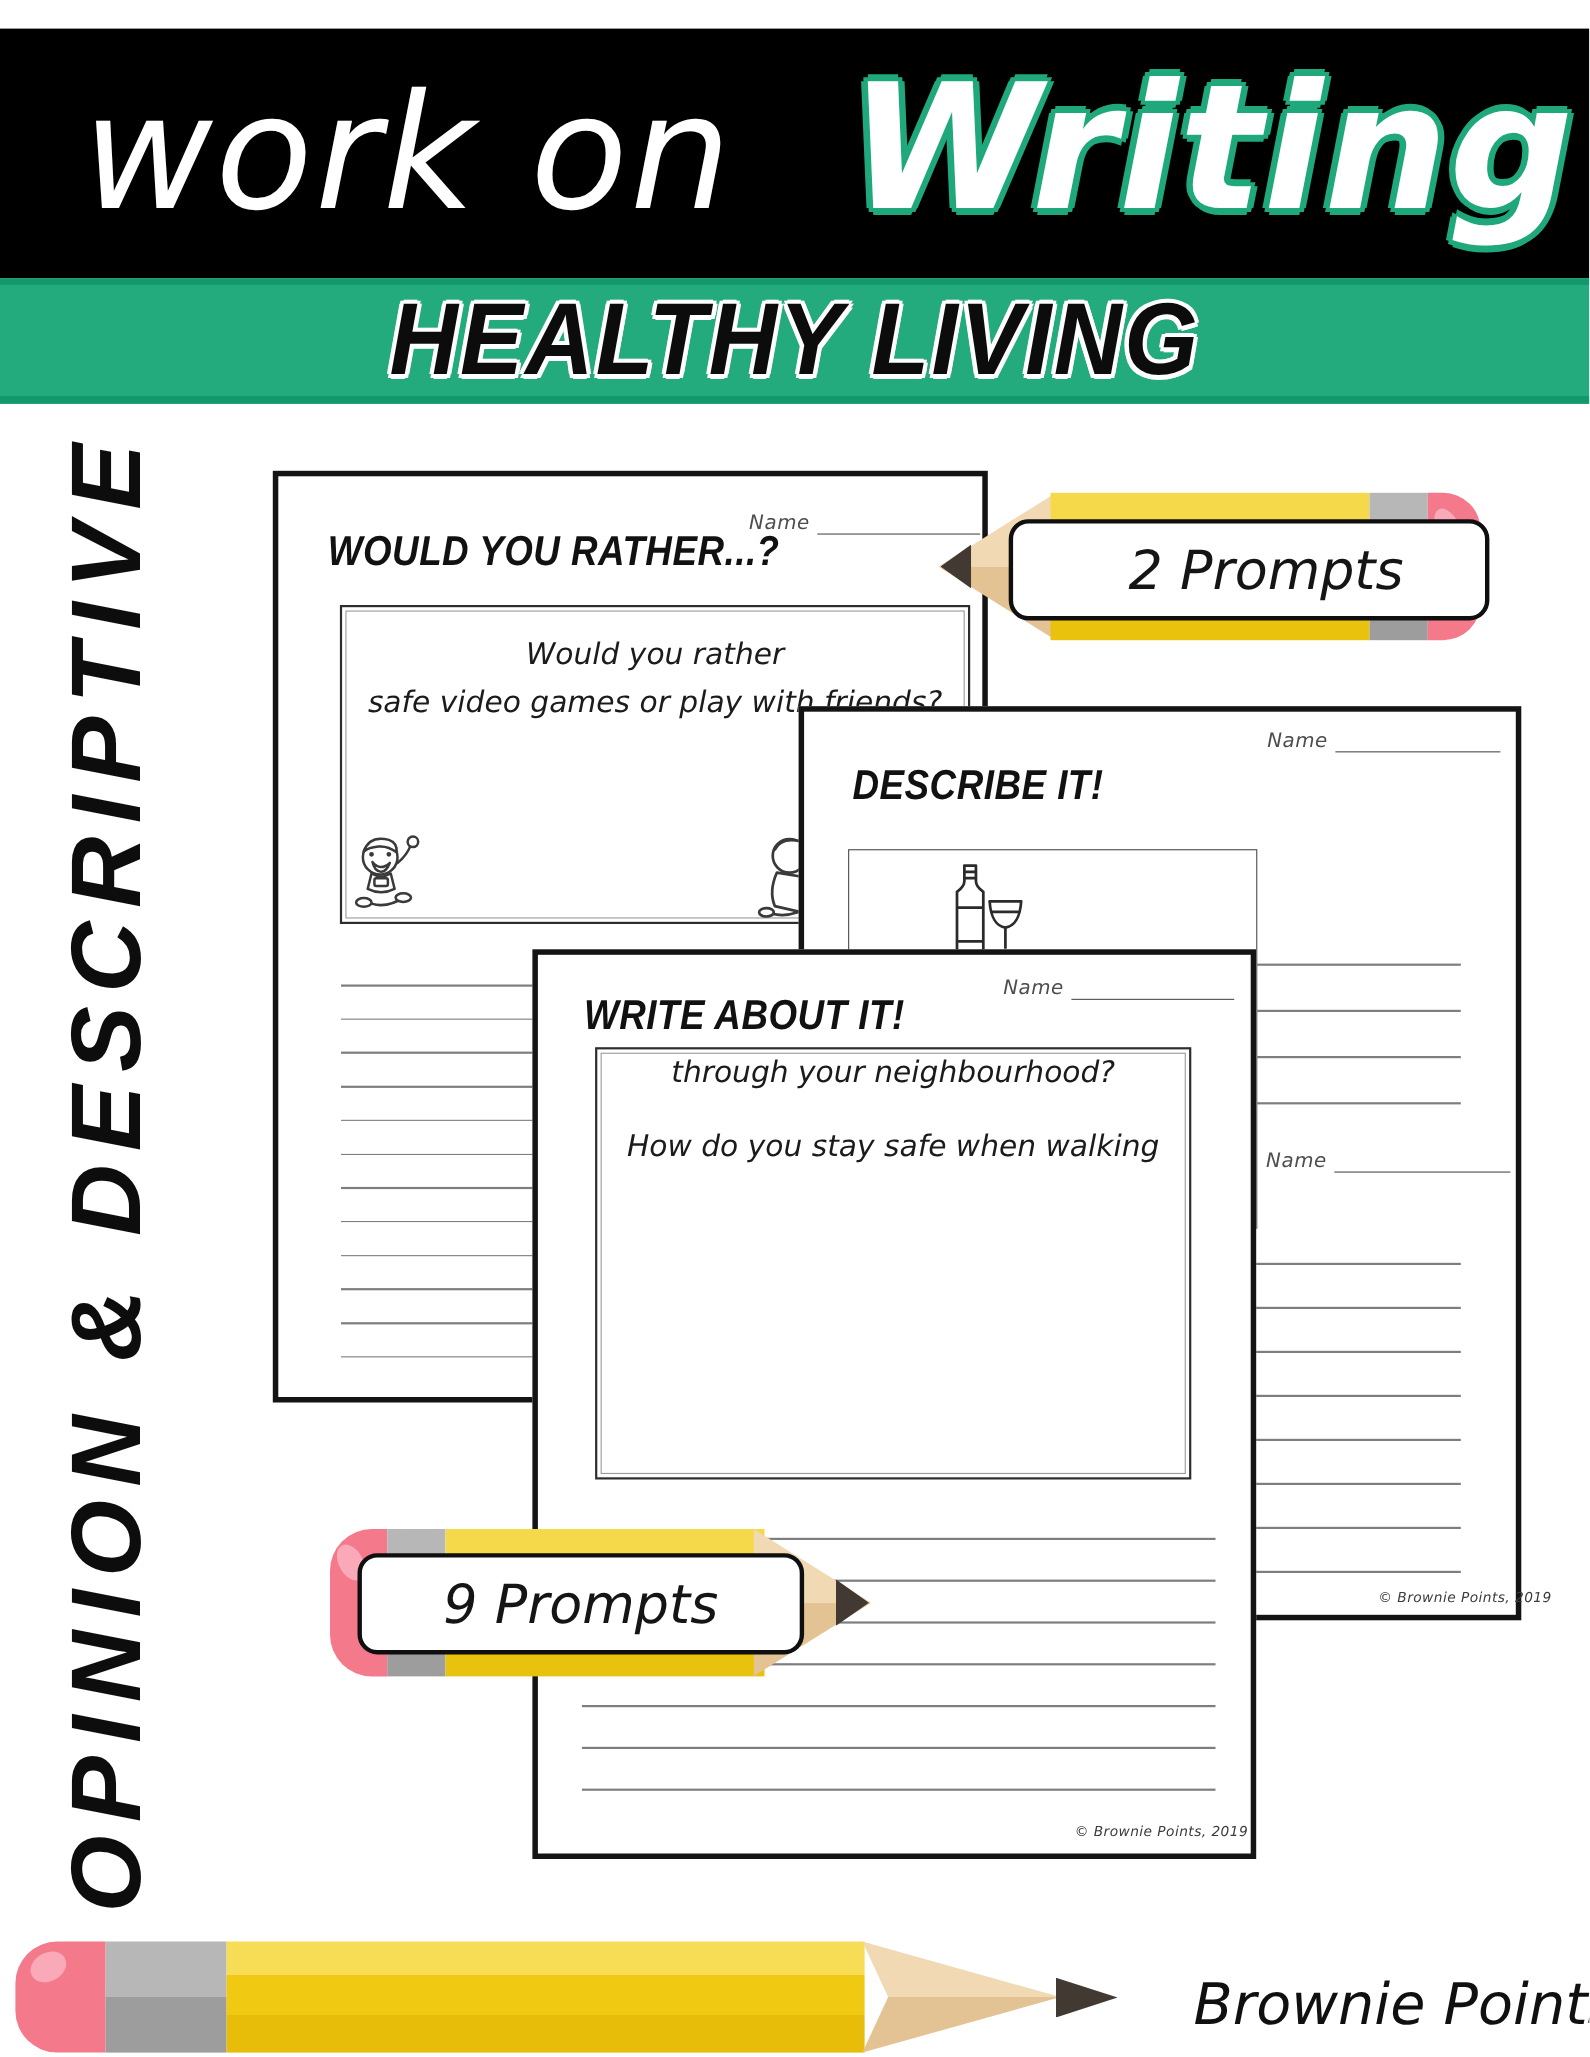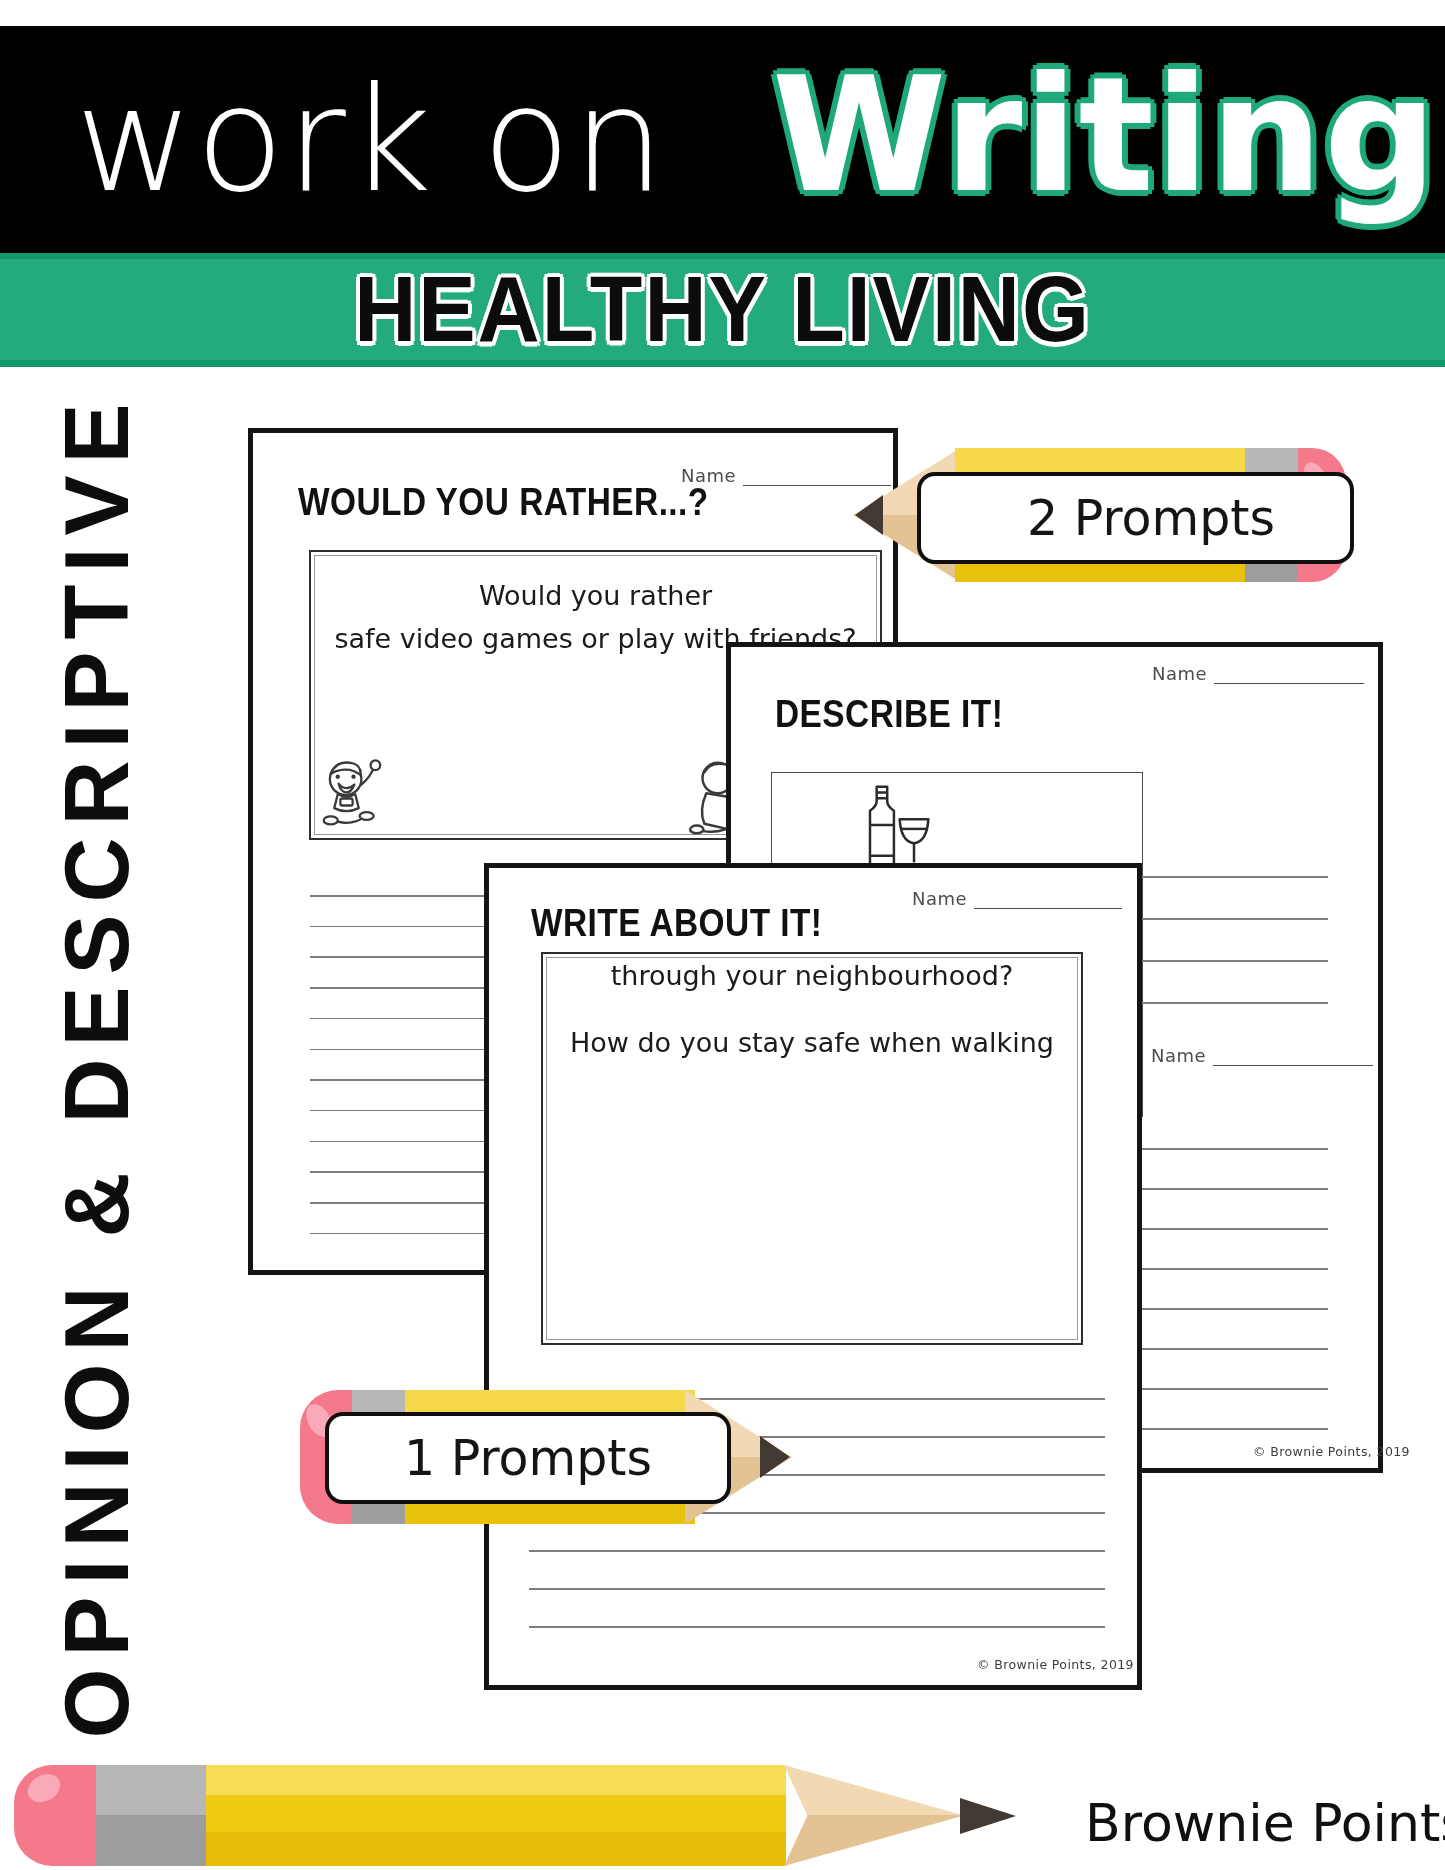--- a/index.html
+++ b/index.html
@@ -1,17 +1,17 @@
 <!DOCTYPE html>
 <html><head>
 <meta charset="utf-8">
 <style>
   html,body{margin:0;padding:0;background:#ffffff;}
   #canvas{position:relative;width:1445px;height:1870px;margin:0 auto;background:#fff;overflow:hidden;
-          font-family:"Liberation Sans",sans-serif;}
+          font-family:"Liberation Sans",sans-serif;font-style:italic;}
 
   
   .banner-black{position:absolute;left:0;top:26px;width:1445px;height:227px;background:#000;z-index:3;}
   .t-workon{position:absolute;left:75px;top:8px;height:210px;display:flex;align-items:center;
             color:#fff;font-family:"DejaVu Sans",sans-serif;font-weight:200;font-size:145px;letter-spacing:2px;white-space:nowrap;}
   .t-writing{position:absolute;left:772px;top:-16px;height:250px;display:flex;align-items:center;
              color:#fff;font-family:"DejaVu Sans",sans-serif;font-weight:700;font-size:158px;letter-spacing:1px;white-space:nowrap;
              text-shadow:-6px 0 0 #1fa87c,6px 0 0 #1fa87c,0 -6px 0 #1fa87c,0 6px 0 #1fa87c,
                          -4px -4px 0 #1fa87c,4px 4px 0 #1fa87c,-4px 4px 0 #1fa87c,4px -4px 0 #1fa87c;}
   .banner-green{position:absolute;left:0;top:253px;width:1445px;height:114px;background:#23ab7e;
@@ -229,21 +229,21 @@
     <div class="plabel" style="left:67px;top:24px;width:398px;height:84px;padding-left:31px;">2 Prompts</div>
   </div>
 
 
   <div class="pencil" style="left:300px;top:1390px;width:492px;height:134px;">
     <div class="pp eraser rnd-l" style="left:0;top:0;width:52px;height:134px;"></div>
     <div class="pp ferrule" style="left:52px;top:0;width:53px;height:134px;"></div>
     <div class="pp pbody" style="left:105px;top:0;width:290px;height:134px;"></div>
     <div class="pp wood tri-r" style="left:385px;top:0;width:107px;height:134px;"></div>
     <div class="pp graphite tri-r" style="left:460px;top:46px;width:30px;height:42px;"></div>
-    <div class="plabel" style="left:25px;top:22px;width:398px;height:84px;">1 Prompts</div>
+    <div class="plabel" style="left:25px;top:22px;width:398px;height:84px;">9 Prompts</div>
   </div>
 
   <div class="pencil" style="left:14px;top:1765px;width:1004px;height:101px;z-index:6;">
     <div class="pp eraser rnd-l" style="left:0;top:0;width:82px;height:101px;"></div>
     <div class="pp ferrule" style="left:82px;top:0;width:110px;height:101px;"></div>
     <div class="pp" style="left:192px;top:0;width:580px;height:101px;background:linear-gradient(180deg,#f7dd55 0 30%,#f0ca12 30% 66%,#e7bd0a 66% 100%);"></div>
     <div class="pp wood tri-r-notch" style="left:770px;top:0;width:180px;height:101px;"></div>
     <div class="pp graphite tri-r" style="left:946px;top:33px;width:56px;height:36px;"></div>
   </div>
 

